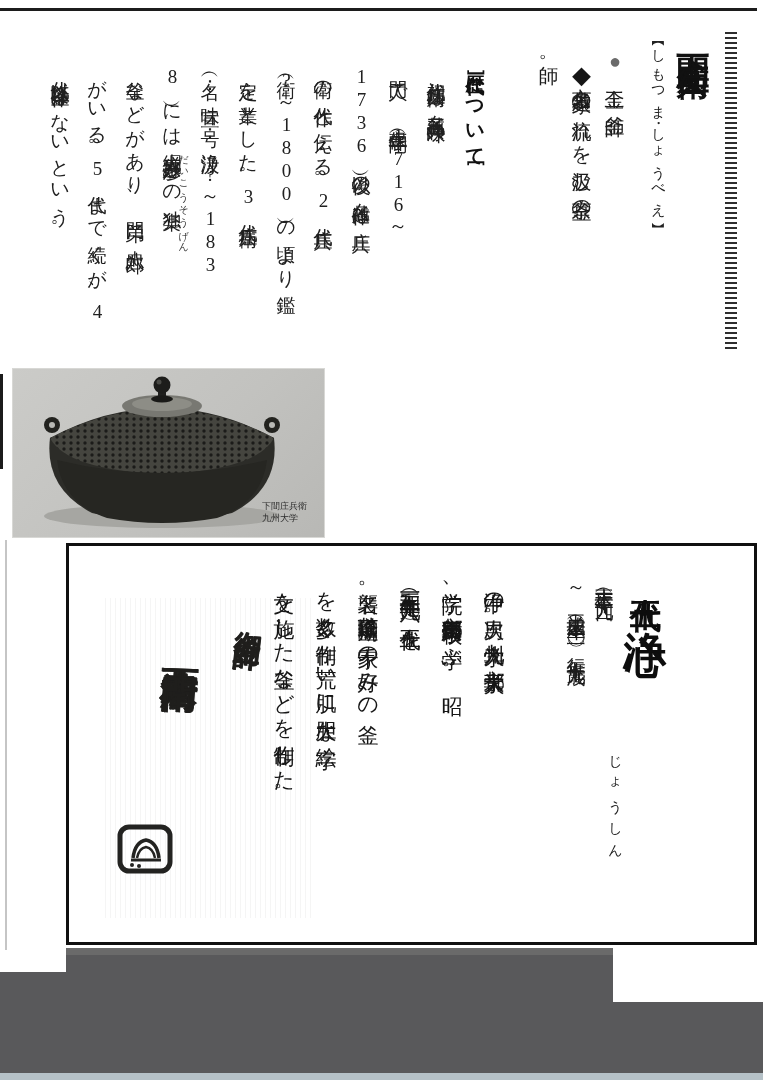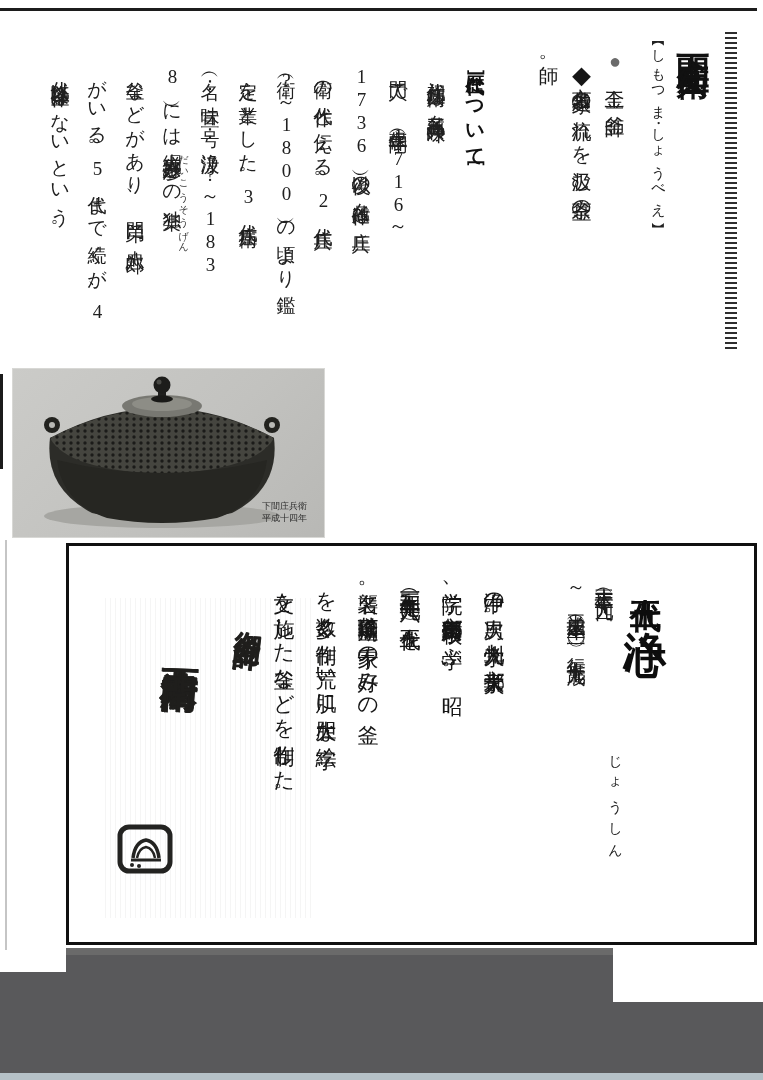--- a/index.html
+++ b/index.html
@@ -138,21 +138,21 @@
     <circle cx="150" cy="17" r="8.5" fill="#1d1d1b"></circle>
     <circle cx="147" cy="14" r="2.5" fill="#4a4a46"></circle>
     <circle cx="40" cy="57" r="8" fill="#23231f"></circle>
     <circle cx="40" cy="57" r="3" fill="#b8b8b4"></circle>
     <circle cx="260" cy="57" r="8" fill="#23231f"></circle>
     <circle cx="260" cy="57" r="3" fill="#b8b8b4"></circle>
   </svg>
 </div>
 <div class="abs photo-caption">
   <div>下間庄兵衛</div>
-  <div>平成十四年</div>
+  <div>九州大学</div>
 </div>
 
 <div class="abs edge-black"></div>
 <div class="abs edge-faint"></div>
 
 <div class="abs profile-box">
   <div class="abs vtext pb-title"><span class="pb-gen">十五代</span><span>　</span><span class="pb-name">浄心</span></div>
   <div class="abs vtext pb-reading">じょうしん</div>
   <div class="abs vtext pb-dates pd1">大正十三年（一九一四）</div>
   <div class="abs vtext pb-dates pd2">～平成十四年（二〇〇二）　行年七十九歳</div>

